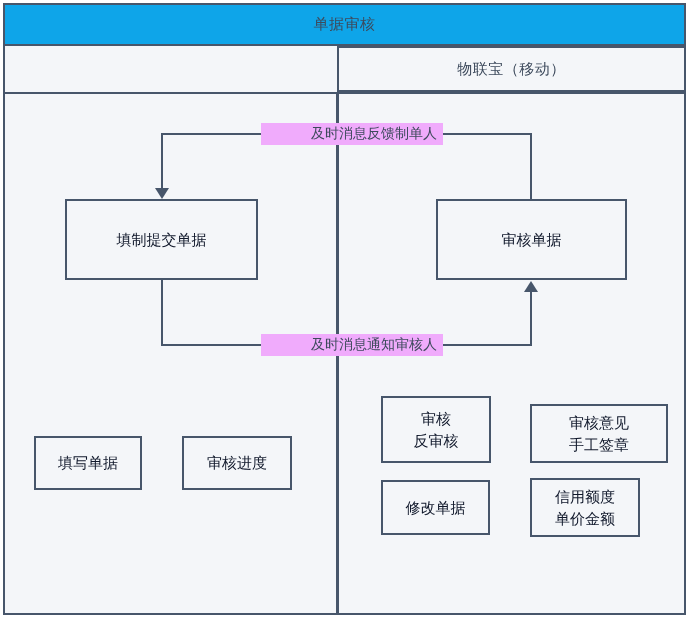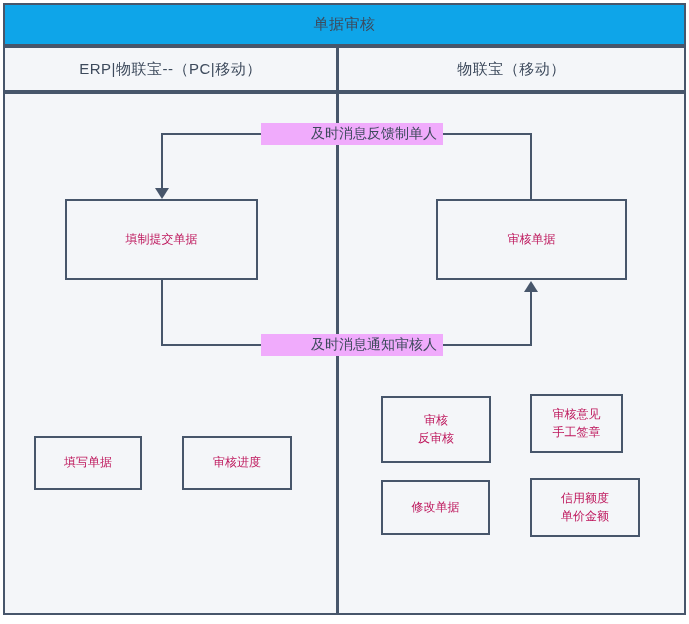--- a/index.html
+++ b/index.html
@@ -82,22 +82,22 @@
   
   .node {
     position: absolute;
     box-sizing: border-box;
     background: #f4f6f9;
     border: 2px solid #47566b;
     display: flex;
     align-items: center;
     justify-content: center;
     text-align: center;
-    color: #be185d;
-    font-size: 12px;
+    color: #0f172a;
+    font-size: 15px;
     line-height: 1.45;
     z-index: 6;
   }
 
   
   .conn {
     position: absolute;
     background: #47566b;
     z-index: 3;
   }
@@ -140,23 +140,20 @@
 
   <div class="frame"></div>
 
   <div class="lane-body left"></div>
   <div class="lane-body right"></div>
 
   <div class="title-row">
     <span class="label">单据审核</span>
   </div>
 
-  <div class="lane-head left">
-    <span class="label">ERP|物联宝--（PC|移动）</span>
-  </div>
   <div class="lane-head right">
     <span class="label">物联宝（移动）</span>
   </div>
 
   <div class="conn v" style="left:530px; top:133px; height:66px;"></div>
 
   <div class="conn h" style="left:430px; top:133px; width:102px;"></div>
 
   <div class="conn h" style="left:161px; top:133px; width:100px;"></div>
 
@@ -189,21 +186,21 @@
     <span>审核进度</span>
   </div>
 
   <div class="node" style="left:381px; top:396px; width:110px; height:67px;">
     <div>
       <div>审核</div>
       <div>反审核</div>
     </div>
   </div>
 
-  <div class="node" style="left:530px; top:394px; width:93px; height:59px;justify-content:center;">
+  <div class="node" style="left:530px; top:404px; width:138px; height:59px;justify-content:center;">
     <div>
       <div>审核意见</div>
       <div>手工签章</div>
     </div>
   </div>
 
   <div class="node" style="left:381px; top:480px; width:109px; height:55px;">
     <span>修改单据</span>
   </div>
 

